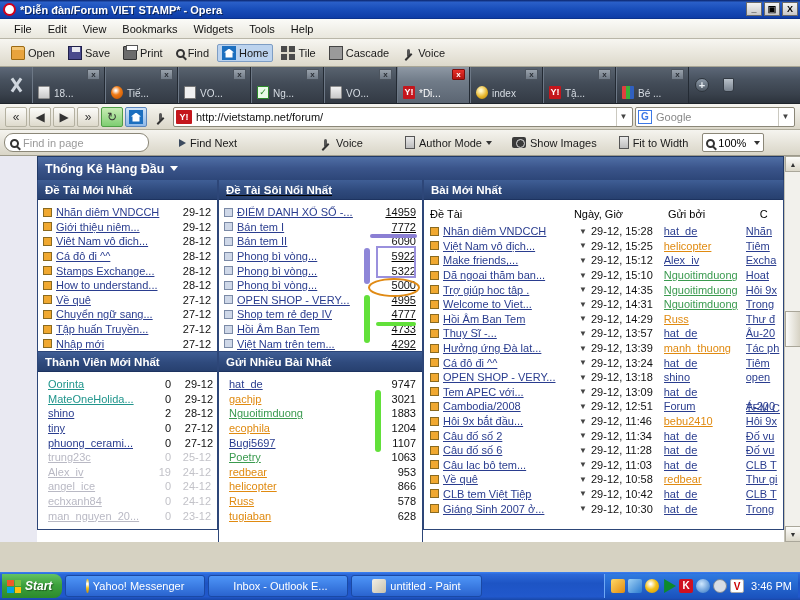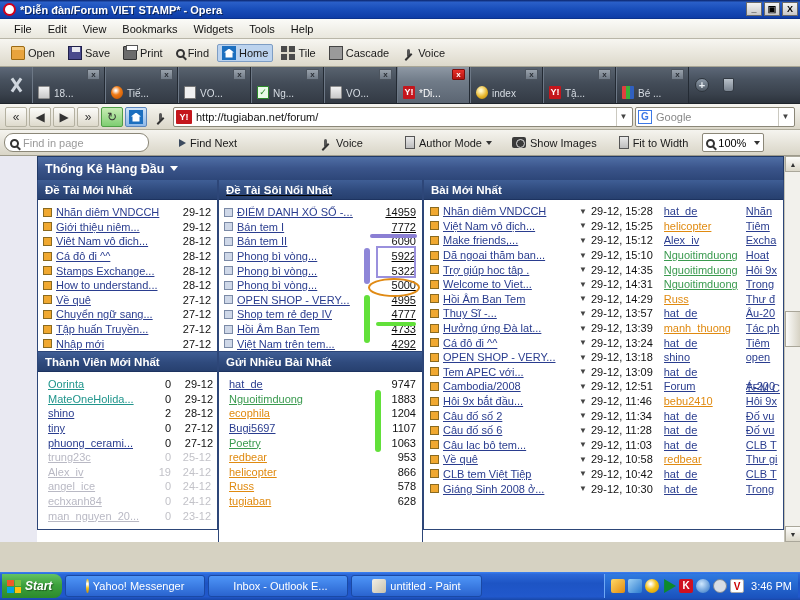--- a/index.html
+++ b/index.html
@@ -338,21 +338,21 @@
     <span>↻</span>
   </div>
   <div class="navb blue">
     <span class="ico ico-home"></span>
   </div>
   <div class="navb plain">
     <span class="ico ico-voice"></span>
   </div>
   <div id="urlbox">
     <span class="yico">Y!</span>
-    <span class="utext">http://tugiaban.net/forum/</span>
+    <span class="utext">http://vietstamp.net/forum/</span>
     <span class="dropArrow">▼</span>
   </div>
   <div id="searchbox">
     <span class="gico">G</span>
     <span class="stext">Google</span>
     <span class="dropArrow">▼</span>
   </div>
 </div>
 
 <div id="findbar">
@@ -582,20 +582,24 @@
           <div class="ann ann-gline" style="left:158px; top:142px; width:40px;"></div>
 
           <div class="panel" style="height:211px;">
             <div class="phead">Gửi Nhiều Bài Nhất</div>
             <div class="plist" style="padding-left:10px">
               <div class="prow">
                   <span class="lnk">hat_de</span>
                   <span class="num">9747</span>
                 </div>
               <div class="prow">
+                  <span class="lnk orange">gachjp</span>
+                  <span class="num">3021</span>
+                </div>
+              <div class="prow">
                   <span class="lnk green">Nguoitimduong</span>
                   <span class="num">1883</span>
                 </div>
               <div class="prow">
                   <span class="lnk orange">ecophila</span>
                   <span class="num">1204</span>
                 </div>
               <div class="prow">
                   <span class="lnk">Bugi5697</span>
                   <span class="num">1107</span>
@@ -622,20 +626,26 @@
                 </div>
             </div>
           </div>
           <div class="ann ann-gbar" style="left:157px; top:210px; height:62px;"></div>
         </div>
 
         <div style="width:361px;position:relative;">
           <div class="panel" style="height:350px;overflow:hidden;">
             <div class="phead">Bài Mới Nhất</div>
             <div style="padding:4px 0 0 6px;">
+              <div class="prow" style="height:20px;">
+                <span style="width:150px">Đề Tài</span>
+                <span style="width:98px">Ngày, Giờ</span>
+                <span style="width:80px">Gửi bởi</span>
+                <span style="width:40px;text-align:center">C</span>
+              </div>
               <div id="posts-rows">
                   <div class="prow">
                     <span class="bico"></span>
                     <span class="lnk" style="width: 146px; overflow: hidden;">Nhãn diêm VNDCCH</span>
                     <span style="color: rgb(68, 68, 68); font-size: 8px; margin-right: 4px;">▼</span>
                     <span style="width: 78px; color: rgb(17, 17, 17);">29-12, 15:28</span>
                     <span class="lnk" style="width: 88px; overflow: hidden;">hat_de</span>
                     <span class="lnk" style="width: 40px; overflow: hidden; white-space: nowrap;">Nhãn </span>
                   </div>
                   <div class="prow">
@@ -777,21 +787,21 @@
                   <div class="prow">
                     <span class="bico"></span>
                     <span class="lnk" style="width: 146px; overflow: hidden;">CLB tem Việt Tiệp</span>
                     <span style="color: rgb(68, 68, 68); font-size: 8px; margin-right: 4px;">▼</span>
                     <span style="width: 78px; color: rgb(17, 17, 17);">29-12, 10:42</span>
                     <span class="lnk" style="width: 88px; overflow: hidden;">hat_de</span>
                     <span class="lnk" style="width: 40px; overflow: hidden; white-space: nowrap;">CLB T</span>
                   </div>
                   <div class="prow">
                     <span class="bico"></span>
-                    <span class="lnk" style="width: 146px; overflow: hidden;">Giáng Sinh 2008 ở...</span>
+                    <span class="lnk" style="width: 146px; overflow: hidden;">Giáng Sinh 2007 ở...</span>
                     <span style="color: rgb(68, 68, 68); font-size: 8px; margin-right: 4px;">▼</span>
                     <span style="width: 78px; color: rgb(17, 17, 17);">29-12, 10:30</span>
                     <span class="lnk" style="width: 88px; overflow: hidden;">hat_de</span>
                     <span class="lnk" style="width: 40px; overflow: hidden; white-space: nowrap;">Trong</span>
                   </div>
                 </div>
             </div>
           </div>
         </div>
       </div>

